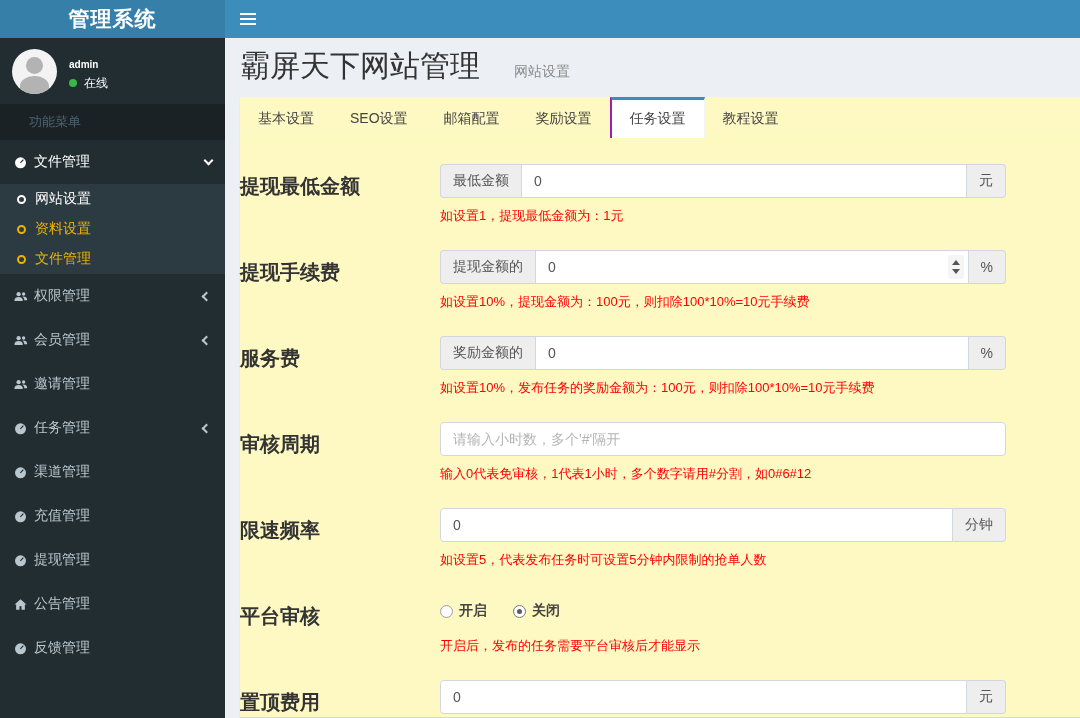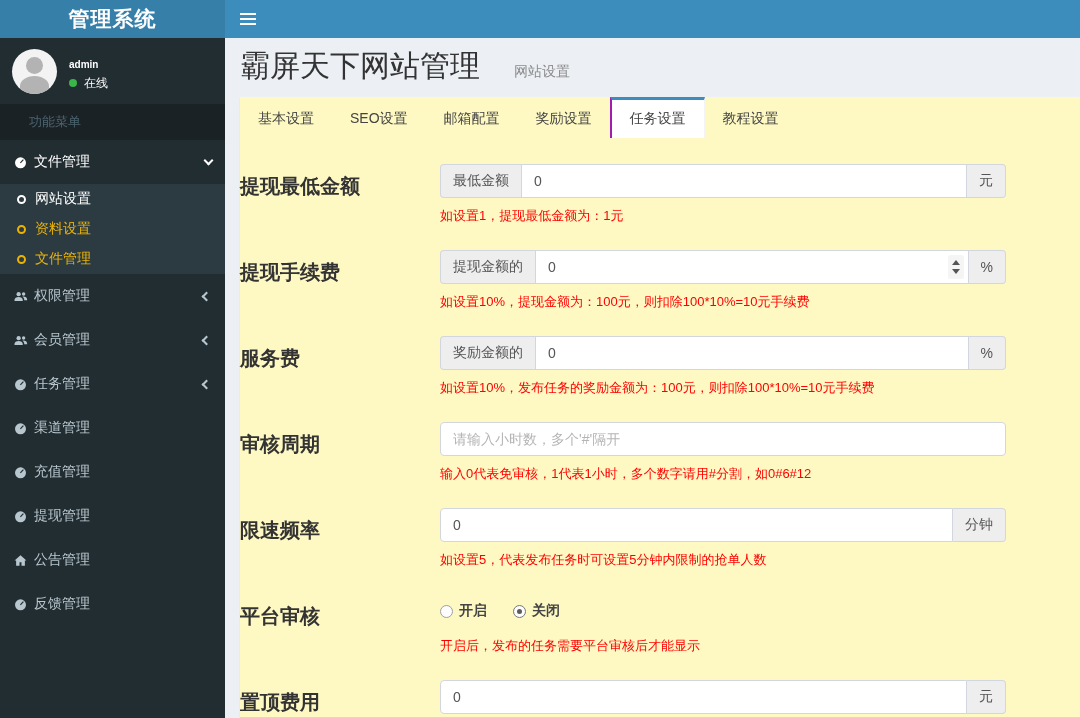--- a/index.html
+++ b/index.html
@@ -150,20 +150,31 @@
             <path d="M9 12.8c-3.7 0-6.6 2-6.6 4.7v1.6h13.2v-1.6c0-2.7-2.9-4.7-6.6-4.7z"></path>
             <circle cx="17" cy="8" r="2.7"></circle>
             <path d="M16.6 12c-.5 0-1 .1-1.5.2 1.7 1.1 2.8 2.7 2.8 4.5v1.4h4.7v-1.3c0-2.7-2.7-4.8-6-4.8z"></path>
           </svg>
         </span>
         <span>会员管理</span>
         <span class="chev left"></span>
       </div>
       <div class="menu-item">
         <span class="mi-icon">
+          <svg viewBox="0 0 24 24" fill="currentColor">
+            <circle cx="9" cy="8.3" r="3.4"></circle>
+            <path d="M9 12.8c-3.7 0-6.6 2-6.6 4.7v1.6h13.2v-1.6c0-2.7-2.9-4.7-6.6-4.7z"></path>
+            <circle cx="17" cy="8" r="2.7"></circle>
+            <path d="M16.6 12c-.5 0-1 .1-1.5.2 1.7 1.1 2.8 2.7 2.8 4.5v1.4h4.7v-1.3c0-2.7-2.7-4.8-6-4.8z"></path>
+          </svg>
+        </span>
+        <span>邀请管理</span>
+      </div>
+      <div class="menu-item">
+        <span class="mi-icon">
           <svg viewBox="0 0 24 24">
             <circle cx="12" cy="12.5" r="8.8" fill="currentColor"></circle>
             <rect x="11.1" y="5.6" width="1.8" height="7.2" fill="#222d32" transform="rotate(42 12 12.5)"></rect>
           </svg>
         </span>
         <span>任务管理</span>
         <span class="chev left"></span>
       </div>
       <div class="menu-item">
         <span class="mi-icon">

